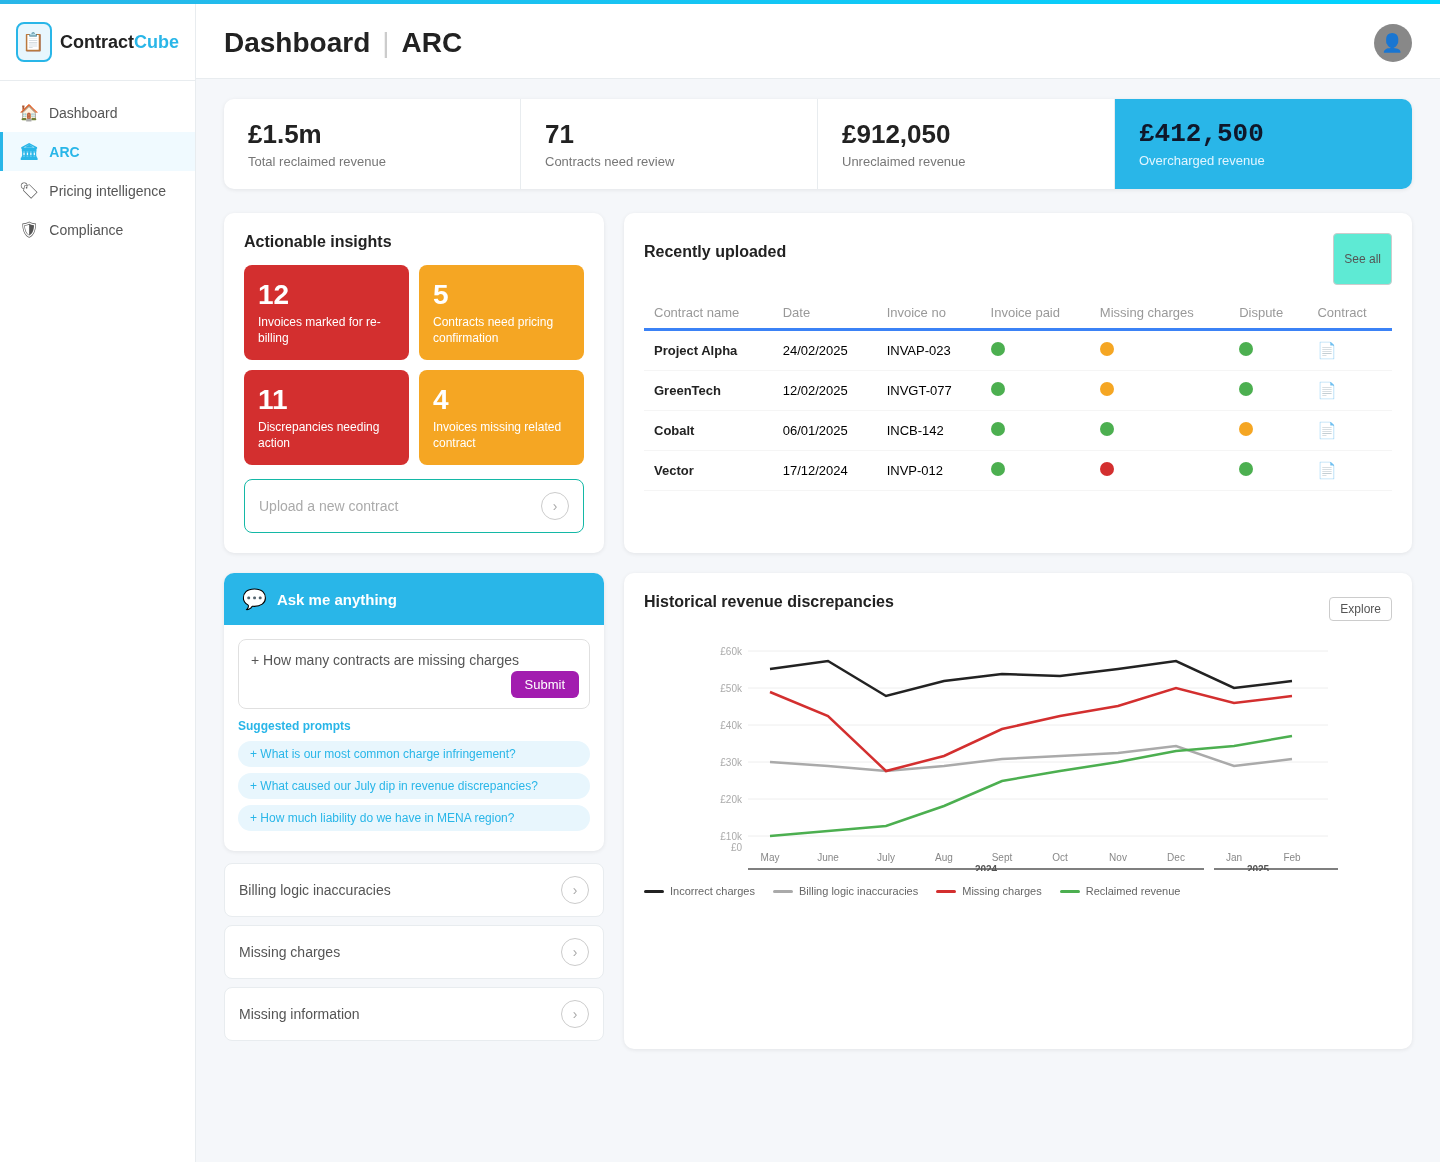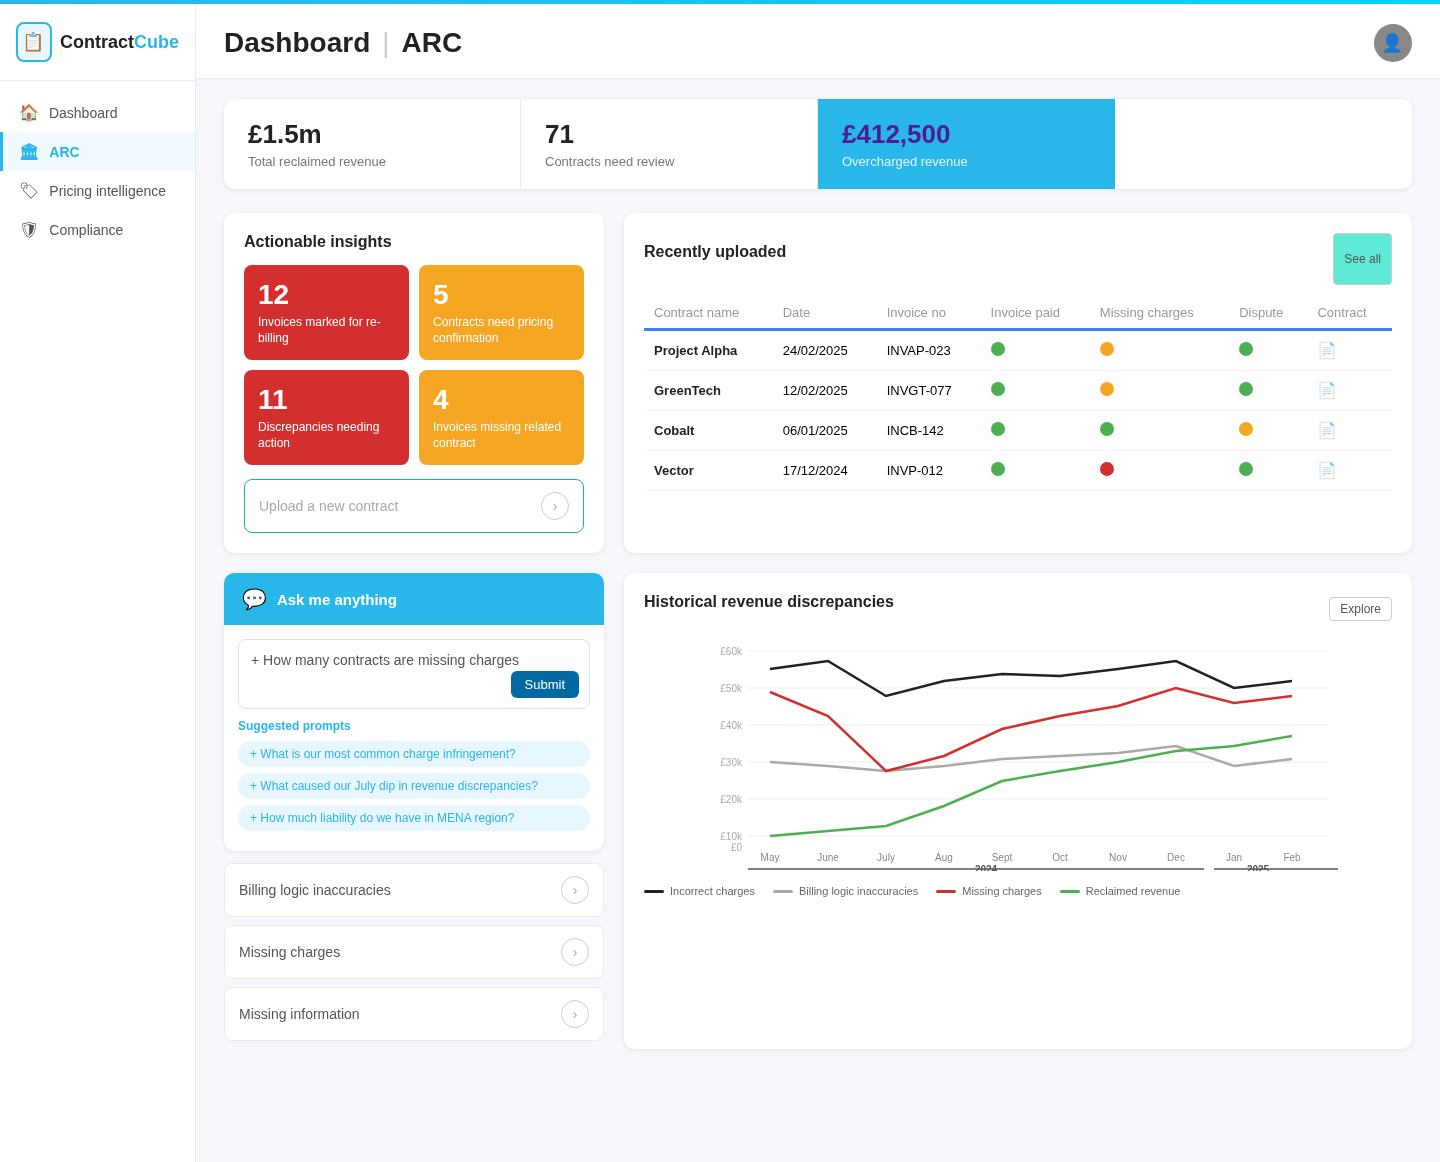--- a/index.html
+++ b/index.html
@@ -90,21 +90,21 @@
       overflow: hidden;
       box-shadow: 0 1px 4px rgba(0,0,0,0.08);
     }
     .stat-card {
       padding: 20px 24px;
       border-right: 1px solid #e8ecef;
     }
     .stat-card:last-child { border-right: none; }
     .stat-card.highlight { background: #29b6e8; color: #fff; }
     .stat-value { font-size: 26px; font-weight: 700; color: #222; }
-    .stat-card.highlight .stat-value { color: #4c1d95; }
+    .stat-card.highlight .stat-value { color: #0f172a; font-family: Liberation Mono, monospace; }
     .stat-label { font-size: 13px; color: #777; margin-top: 4px; }
     .stat-card.highlight .stat-label { color: #e0f5ff; }
 
     
     .two-col { display: grid; grid-template-columns: 380px 1fr; gap: 20px; margin-bottom: 20px; }
 
     
     .panel {
       background: #fff;
       border-radius: 10px;
@@ -194,21 +194,21 @@
       min-height: 70px;
       font-size: 13px;
       color: #555;
       position: relative;
       margin-bottom: 10px;
     }
     .ask-input-text { color: #555; font-size: 14px; line-height: 1.5; }
     .submit-btn {
       position: absolute;
       bottom: 10px; right: 10px;
-      background: #0369a1;
+      background: #a21caf;
       color: #fff;
       border: none;
       border-radius: 6px;
       padding: 6px 14px;
       font-size: 13px;
       cursor: pointer;
     }
     .suggested-label { font-size: 12px; color: #29b6e8; font-weight: 600; margin-bottom: 8px; }
     .prompt-chip {
       display: block;
@@ -301,20 +301,24 @@
   <div class="content">
 
     <div class="stats-row">
       <div class="stat-card">
         <div class="stat-value">£1.5m</div>
         <div class="stat-label">Total reclaimed revenue</div>
       </div>
       <div class="stat-card">
         <div class="stat-value">71</div>
         <div class="stat-label">Contracts need review</div>
+      </div>
+      <div class="stat-card">
+        <div class="stat-value">£912,050</div>
+        <div class="stat-label">Unreclaimed  revenue</div>
       </div>
       <div class="stat-card highlight">
         <div class="stat-value">£412,500</div>
         <div class="stat-label">Overcharged revenue</div>
       </div>
     </div>
 
     <div class="two-col">
 
       <div class="panel">

